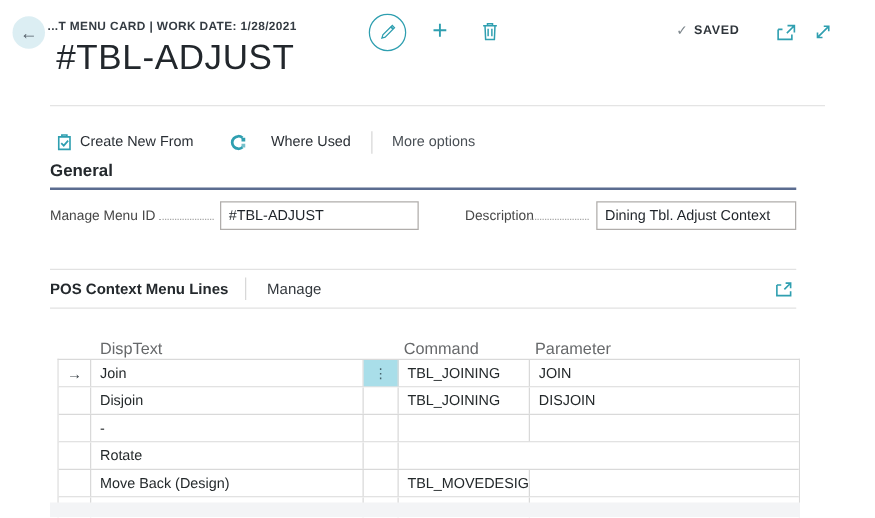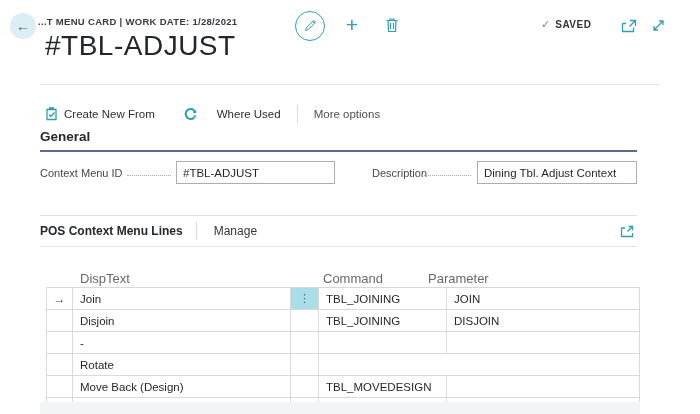--- a/index.html
+++ b/index.html
@@ -104,21 +104,21 @@
     border-right: 1px solid #d9d9d9;
   }
   .trow { display: flex; height: 22px; border-bottom: 1px solid #d9d9d9; background: #fff; }
   .tcell {
     font-size: 11.5px; color: #24292b; display: flex; align-items: center;
     border-right: 1px solid #d9d9d9; overflow: hidden; white-space: nowrap;
   }
   .cell-gutter { width: 26px; justify-content: center; color: #3f464c; font-size: 12px; }
   .cell-disptext { width: 218px; padding-left: 7px; }
   .cell-menu { width: 28px; justify-content: center; }
-  .cell-command { width: 128px; padding-left: 7px; }
+  .cell-command { width: 105px; padding-left: 7px; }
   .cell-param { flex: 1; padding-left: 7px; border-right: none; }
   .trow.selected .cell-menu { background: #a9dee9; color: #44626b; font-size: 11px; cursor: pointer; }
   .grid-footer {
     position: absolute; left: 40px; top: 402px; width: 600px; height: 12px;
     background: #f3f4f6;
   }
   svg { display: block; }
 </style>
 </head>
 <body>
@@ -192,21 +192,21 @@
       </span>
       <span>Where Used</span>
     </div>
     <div class="vdivider"></div>
     <div class="more-options">More options</div>
   </div>
 
   <div class="general-title">General</div>
   <div class="general-underline"></div>
 
-  <div class="field-label" style="left:40px;">Context Menu ID</div>
+  <div class="field-label" style="left:40px;">Manage Menu ID</div>
   <div class="leader" style="left:127px; width:44px;"></div>
   <input class="field-input" style="left: 176px; width: 159px;" value="#TBL-ADJUST">
 
   <div class="field-label" style="left:372px;">Description</div>
   <div class="leader" style="left:421px; width:50px;"></div>
   <input class="field-input" style="left: 477px; width: 160px;" value="Dining Tbl. Adjust Context">
 
   <div class="lines-header">
     <span class="lines-title">POS Context Menu Lines</span>
     <span class="vdivider"></span>

